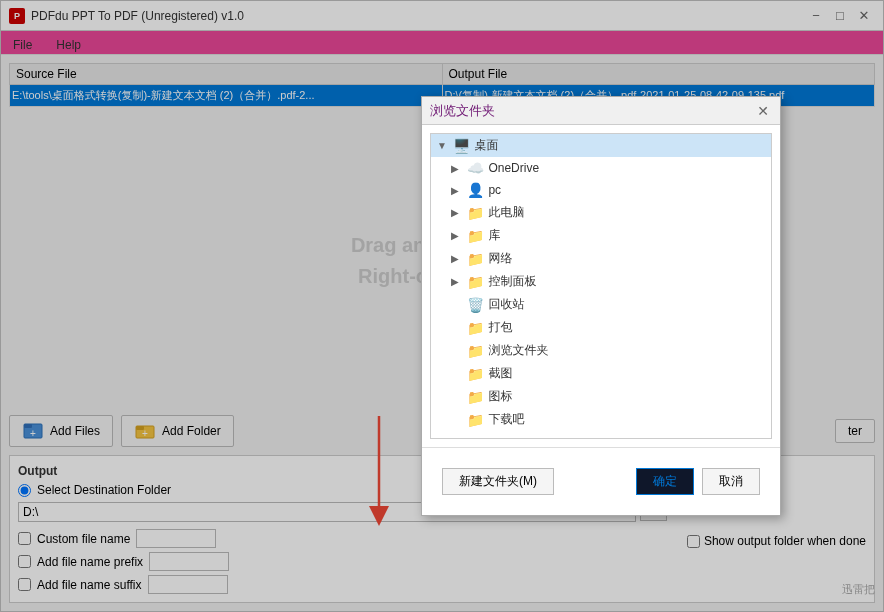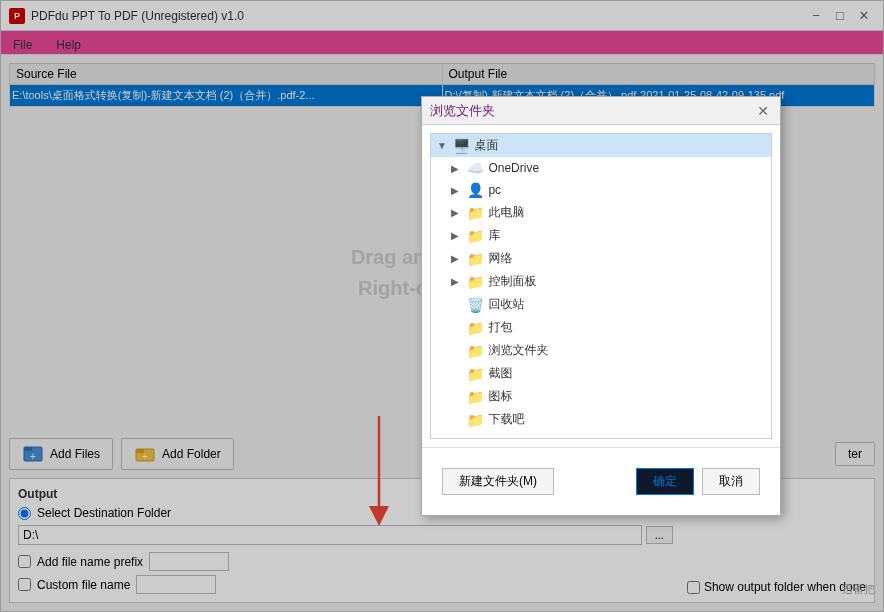--- a/index.html
+++ b/index.html
@@ -419,40 +419,45 @@
         </div>
         <span>Add Folder</span>
       </button>
       <div style="flex:1"></div>
       <button class="action-btn">
         <span>ter</span>
       </button>
     </div>
 
     <div class="output-section">
-      <div style="display:flex; align-items:flex-end; gap: 14px;">
+      <div style="display:flex; align-items:center; gap: 20px;">
         <div style="flex:1; display:flex; flex-direction:column; gap:5px;">
           <span class="output-label">Output</span>
           <div class="radio-row">
             <input type="radio" name="output-dest" checked="" style="">
             <label>Select Destination Folder</label>
           </div>
           <div class="folder-input-row">
             <input type="text" class="folder-input" value="D:\" style="">
             <button class="browse-btn">...</button>
           </div>
           <div style="display:flex; flex-direction:column; gap:4px; margin-top:2px;">
+            <div class="checkbox-row">
+              <input type="checkbox" style="">
+              <label>Custom file name</label>
+              <input type="text" style="width: 80px; border: 1px solid rgb(187, 187, 187); padding: 1px 3px;">
+            </div>
             <div class="checkbox-row">
               <input type="checkbox" style="">
               <label>Add file name prefix</label>
               <input type="text" style="width: 80px; border: 1px solid rgb(187, 187, 187); padding: 1px 3px;">
             </div>
             <div class="checkbox-row">
               <input type="checkbox" style="">
-              <label>Custom file name</label>
+              <label>Add file name suffix</label>
               <input type="text" style="width: 80px; border: 1px solid rgb(187, 187, 187); padding: 1px 3px;">
             </div>
           </div>
         </div>
         <div style="display:flex; align-items:center; margin-top:24px;">
           <div class="show-output-check">
             <input type="checkbox" style="">
             <label>Show output folder when done</label>
           </div>
         </div>

